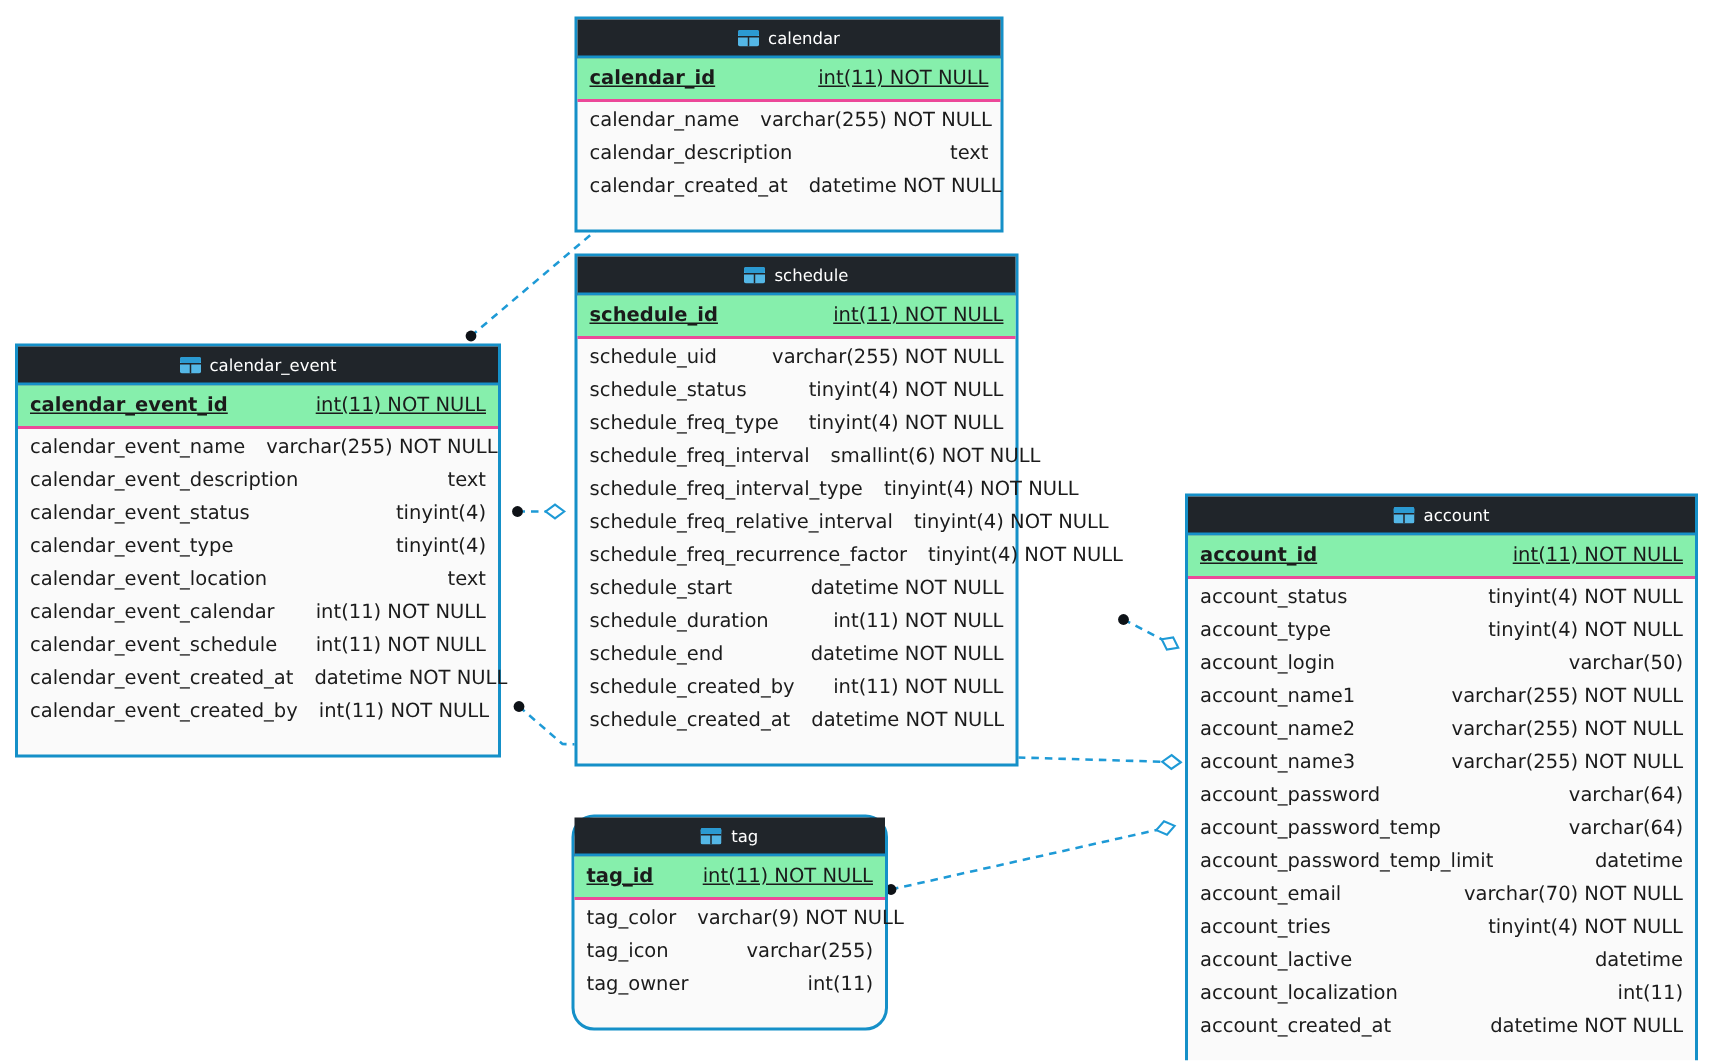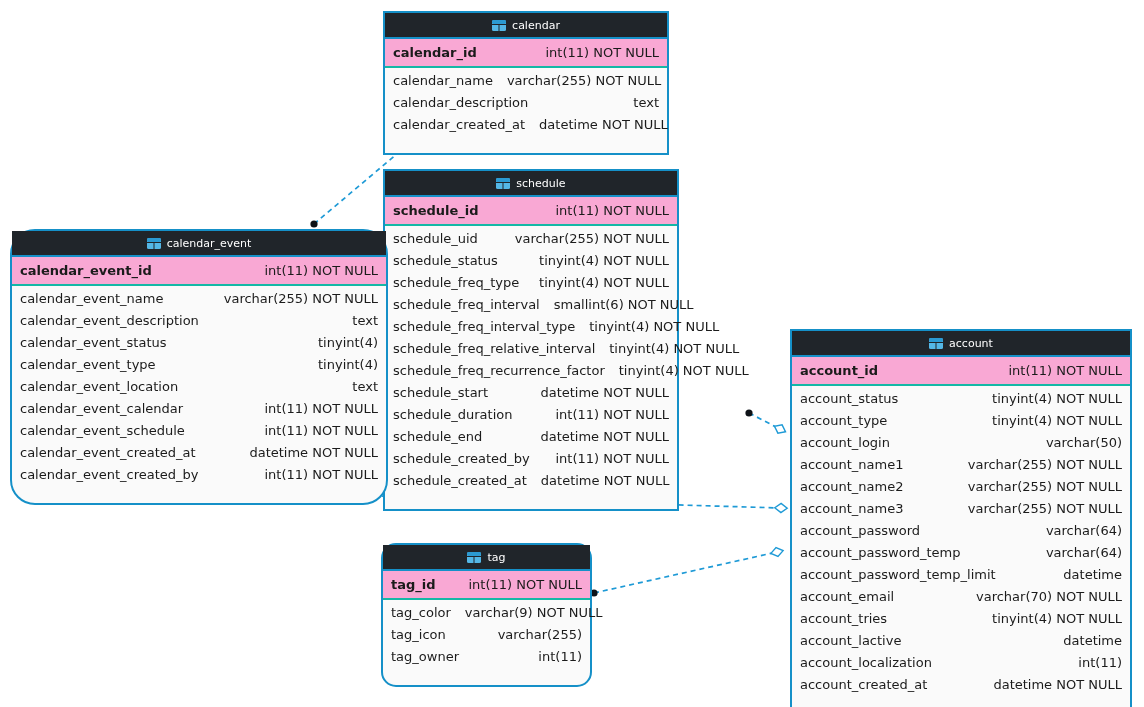--- a/index.html
+++ b/index.html
@@ -27,23 +27,24 @@
     display:flex;
     align-items:center;
     justify-content:center;
     gap:6px;
     border-bottom:2px solid #1590c8;
     font-size:11px;
     white-space:nowrap;
   }
   .tbl-header .icon{display:flex;align-items:center;}
   .pk-section{
-    border-bottom:2px solid #14b8a6;
+    border-bottom:2px solid #ec4899;
     padding:1px 0;
-    background:#f9a8d4;
+    background:#86efac;
+    text-decoration:underline;
   }
   .body-section{padding:1px 0 18px 0;}
   .col-row{
     height:22px;
     display:flex;
     align-items:center;
     justify-content:space-between;
     padding:0 8px;
     white-space:nowrap;
     gap:14px;
@@ -170,21 +171,21 @@
           <div class="col-row">
             <span class="col-name">schedule_created_by</span>
             <span class="col-type">int(11) NOT NULL</span>
           </div>
           <div class="col-row">
             <span class="col-name">schedule_created_at</span>
             <span class="col-type">datetime NOT NULL</span>
           </div>
         </div>
       </div>
-      <div class="db-table" style="left: 10px; top: 229px; width: 378px; border-radius: 25px;">
+      <div class="db-table" style="left: 10px; top: 229px; width: 324px;">
         <div class="tbl-header">
           <span class="icon">
             <svg width="14" height="11" viewBox="0 0 14 11">
               <rect x="0" y="0" width="14" height="11" rx="1.5" fill="#54b7e6"></rect>
               <rect x="0" y="0" width="14" height="4" rx="1.5" fill="#2b9ad2"></rect>
               <line x1="0" y1="4.5" x2="14" y2="4.5" stroke="#20252a" stroke-width="1"></line>
               <line x1="7" y1="4.5" x2="7" y2="11" stroke="#20252a" stroke-width="1"></line>
             </svg>
           </span>
           <span>calendar_event</span>

